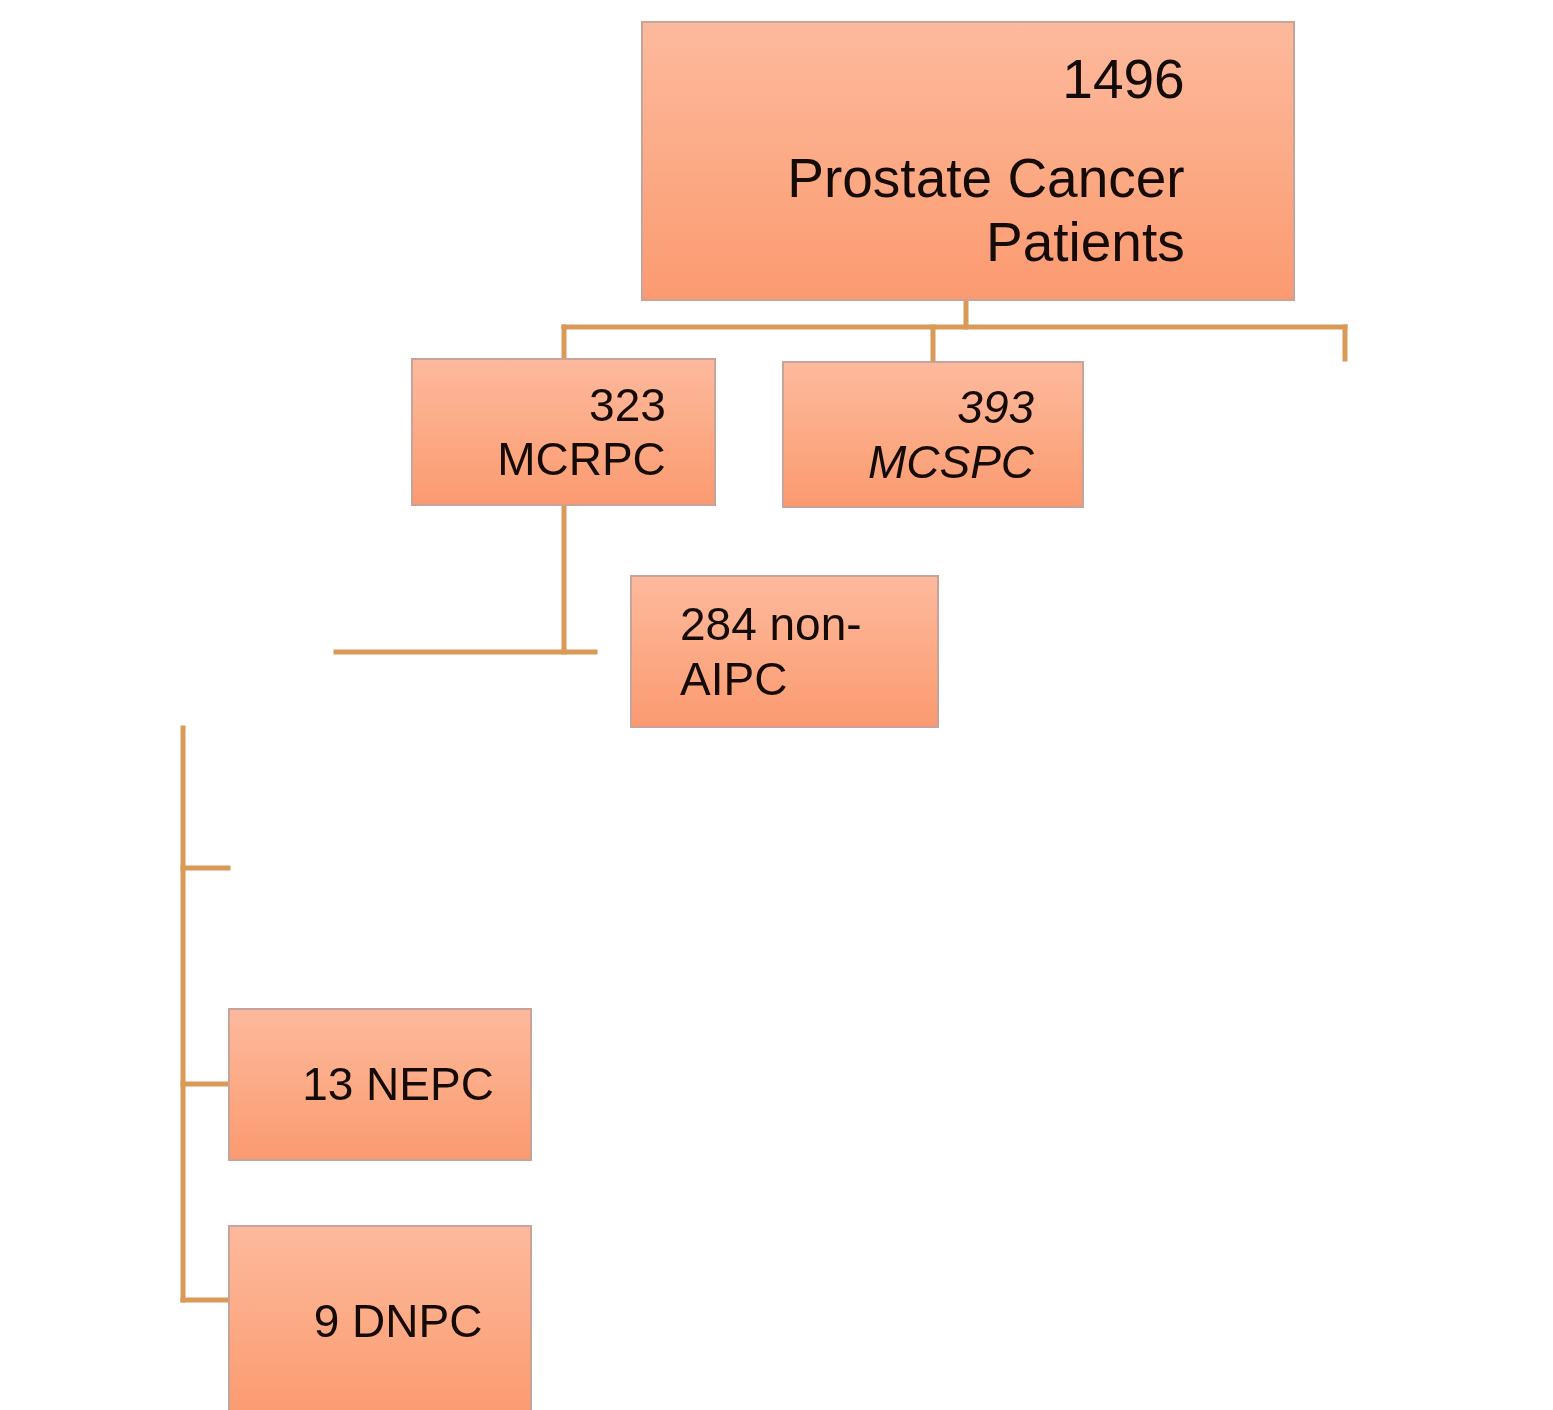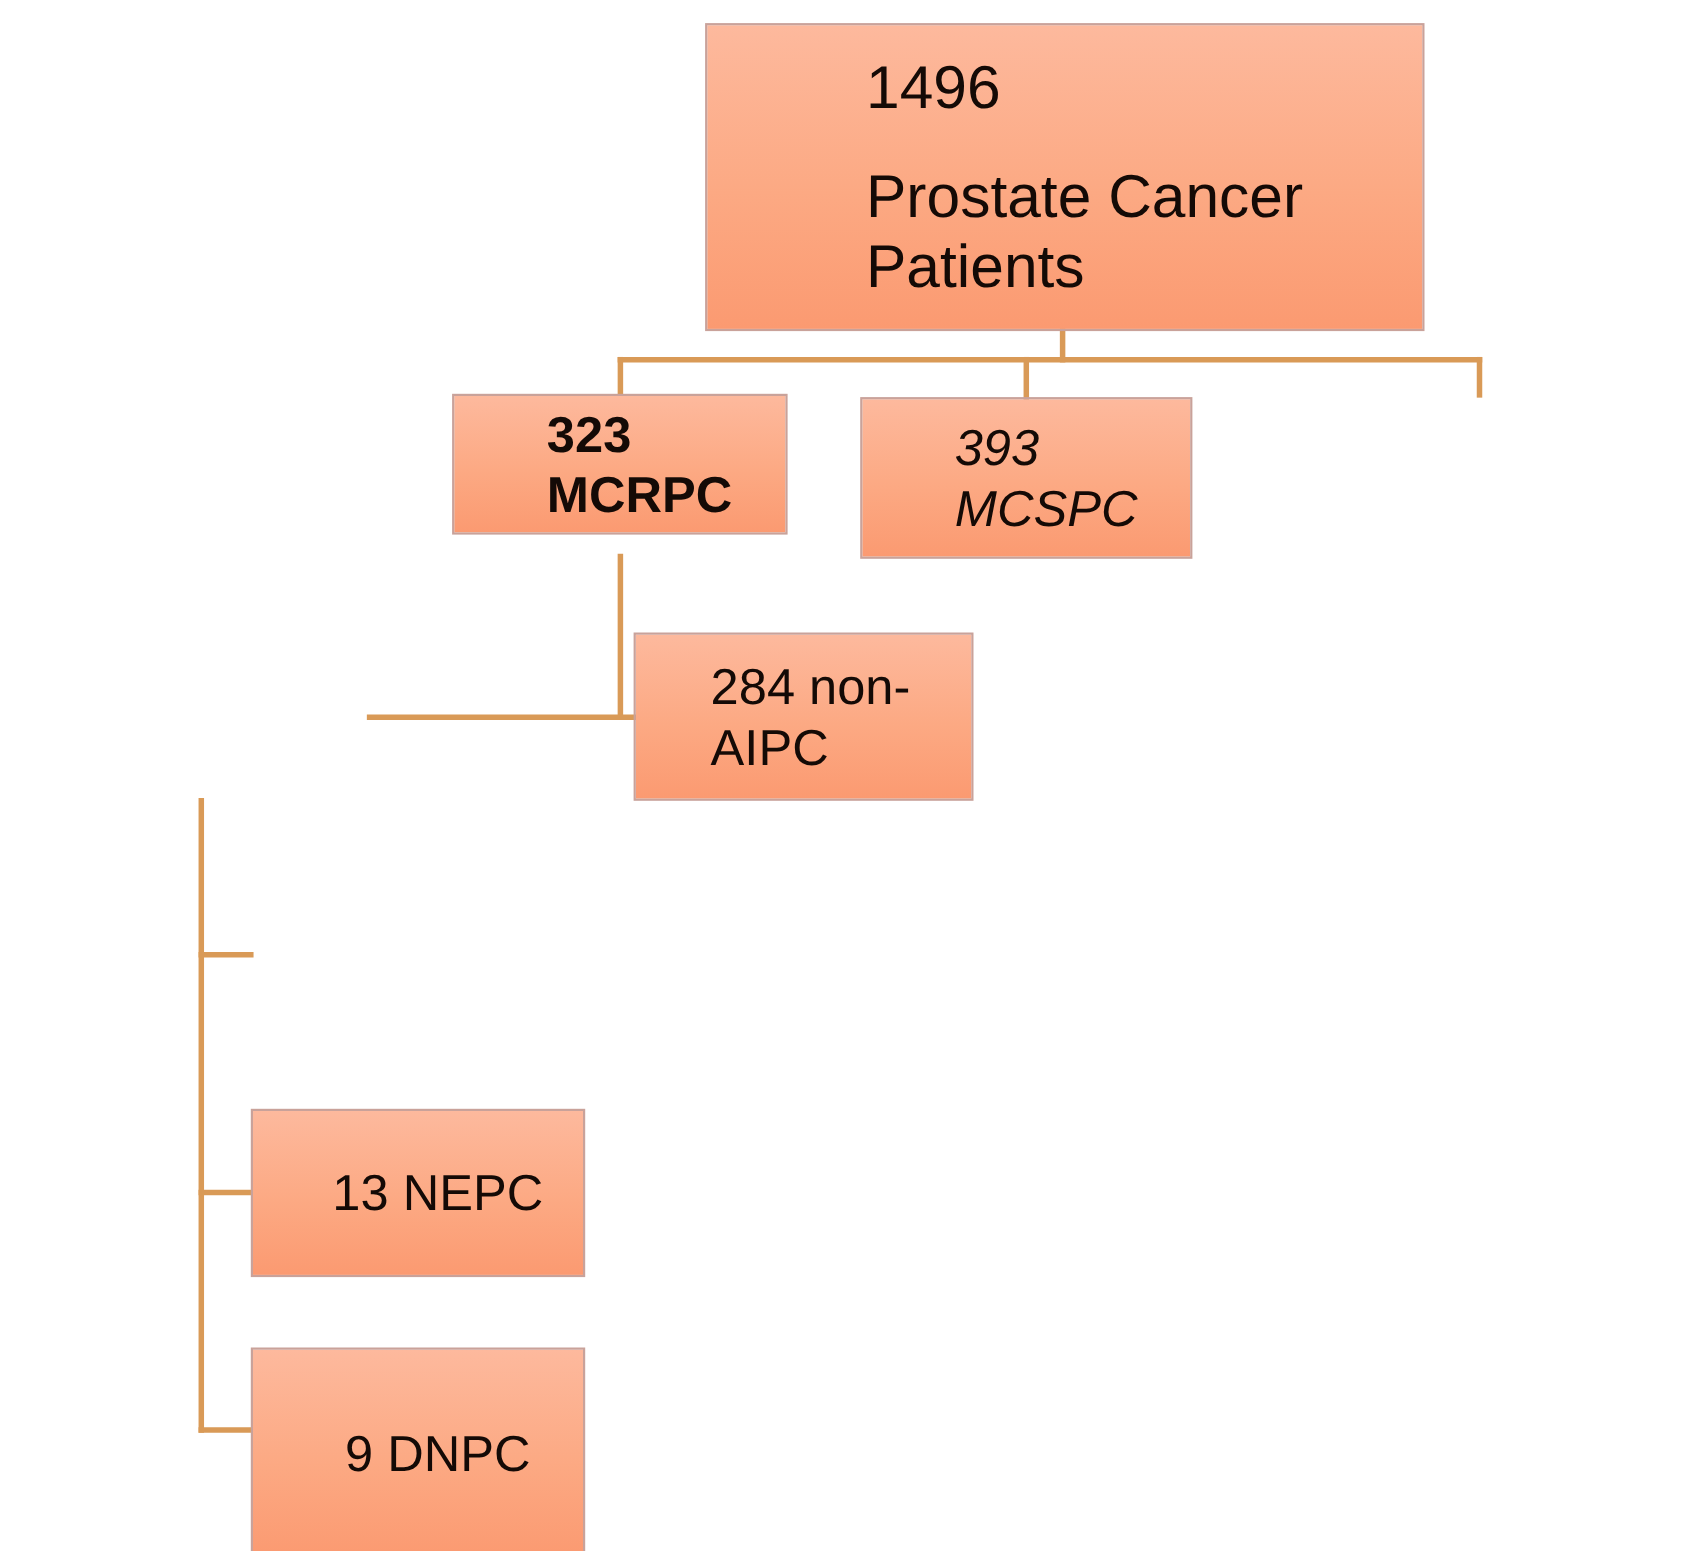--- a/index.html
+++ b/index.html
@@ -26,21 +26,21 @@
     pointer-events: none;
   }
   .node {
     position: absolute;
     box-sizing: border-box;
     background: linear-gradient(to bottom, #fdb99d 0%, #fca983 55%, #fb9a71 100%);
     border: 2px solid #c9a29a;
     display: flex;
     align-items: center;
     justify-content: center;
-    text-align: left;
+    text-align: right;
     color: #140a06;
     line-height: 1.18;
     z-index: 2;
     padding-left: 36px;
   }
   .node .line {
     display: block;
     white-space: pre;
   }
   .node-root {
@@ -48,23 +48,22 @@
     top: 21px;
     width: 654px;
     height: 280px;
     font-size: 55px;
   }
   .node-root .line-1 { margin-bottom: 34px; }
   .node-mcrpc {
     left: 411px;
     top: 358px;
     width: 305px;
-    height: 128px;
+    height: 148px;
     font-size: 46px;
-    font-weight: bold;
   }
   .node-mcspc {
     left: 782px;
     top: 361px;
     width: 302px;
     height: 147px;
     font-size: 46px;
     font-style: italic;
   }
   .node-localized {
@@ -75,27 +74,27 @@
     font-size: 46px;
   }
   .node-aipc {
     left: 28px;
     top: 575px;
     width: 308px;
     height: 153px;
     font-size: 46px;
   }
   .node-nonaipc {
-    left: 576px;
+    left: 630px;
     top: 575px;
     width: 309px;
     height: 153px;
     font-size: 46px;
     justify-content: flex-start;
-    padding-left: 68px;
+    padding-left: 48px;
     text-align: left;
   }
   .node-avpc {
     left: 228px;
     top: 791px;
     width: 304px;
     height: 153px;
     font-size: 46px;
   }
   .node-nepc {

